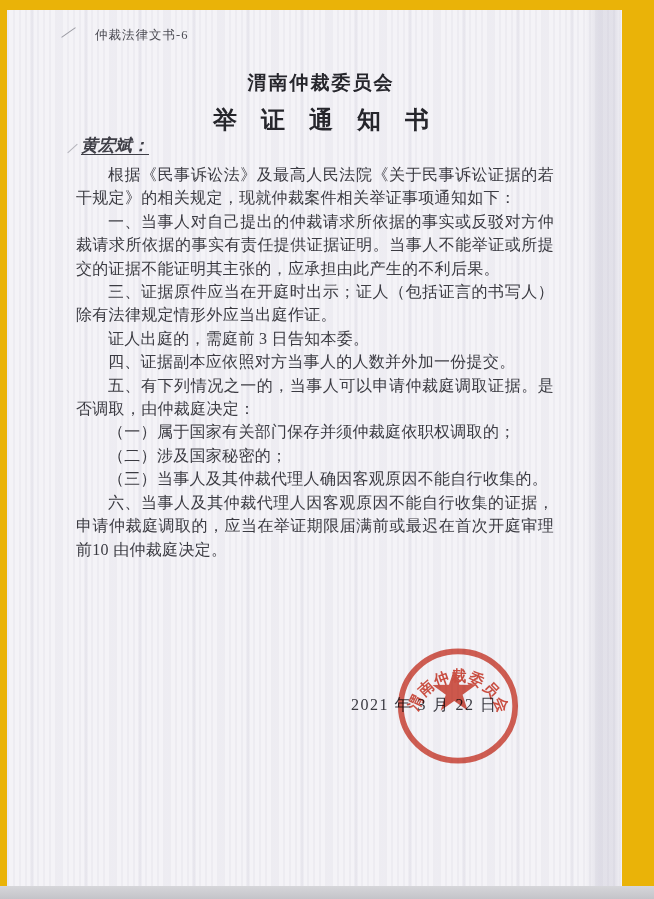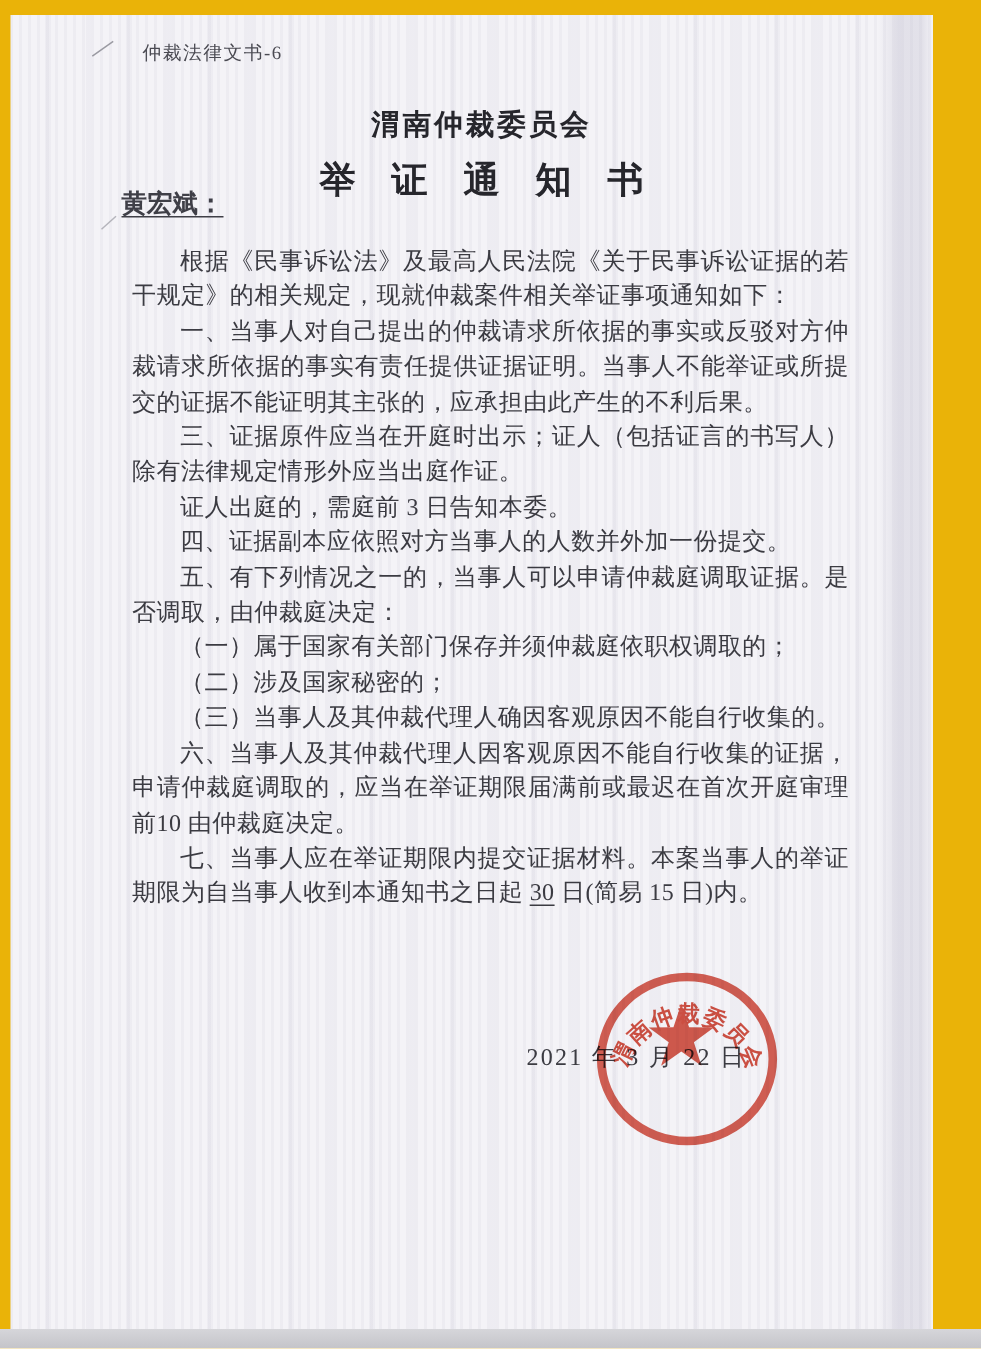--- a/index.html
+++ b/index.html
@@ -30,26 +30,26 @@
   .title-wrap{
     position:absolute;left:82px;top:70px;width:478px;text-align:center;color:#26262c;
   }
   .org-title{
     font-size:19px;font-weight:bold;letter-spacing:2px;margin:0;
   }
   .doc-title{
     margin:8px 0 0 0;font-size:24px;font-weight:bold;letter-spacing:9px;text-indent:9px;
   }
   .recipient{
-    position:absolute;left:81px;top:124px;
+    position:absolute;left:81px;top:134px;
     font-size:17px;font-weight:bold;color:#3f3f47;
-    text-decoration:underline;text-underline-offset:3px;
+    text-decoration:underline;text-underline-offset:3px;font-style:italic;
   }
   .body-text{
-    position:absolute;left:88px;top:163px;width:478px;
+    position:absolute;left:76px;top:163px;width:478px;
     font-size:16px;line-height:23.4px;text-align:justify;
     color:#3b3b42;letter-spacing:0.3px;
   }
   .body-text p{margin:0;text-indent:2em;}
   .u-num{text-decoration:underline;text-underline-offset:3px;}
   .date-line{
     position:absolute;left:351px;top:695px;
     font-size:16px;letter-spacing:1.5px;color:#3b3b42;
   }
   .seal{
@@ -83,23 +83,20 @@
     <p>根据《民事诉讼法》及最高人民法院《关于民事诉讼证据的若干规定》的相关规定，现就仲裁案件相关举证事项通知如下：</p>
     <p>一、当事人对自己提出的仲裁请求所依据的事实或反驳对方仲裁请求所依据的事实有责任提供证据证明。当事人不能举证或所提交的证据不能证明其主张的，应承担由此产生的不利后果。</p>
     <p>三、证据原件应当在开庭时出示；证人（包括证言的书写人）除有法律规定情形外应当出庭作证。</p>
     <p>证人出庭的，需庭前 3 日告知本委。</p>
     <p>四、证据副本应依照对方当事人的人数并外加一份提交。</p>
     <p>五、有下列情况之一的，当事人可以申请仲裁庭调取证据。是否调取，由仲裁庭决定：</p>
     <p>（一）属于国家有关部门保存并须仲裁庭依职权调取的；</p>
     <p>（二）涉及国家秘密的；</p>
     <p>（三）当事人及其仲裁代理人确因客观原因不能自行收集的。</p>
     <p>六、当事人及其仲裁代理人因客观原因不能自行收集的证据，申请仲裁庭调取的，应当在举证期限届满前或最迟在首次开庭审理前10 由仲裁庭决定。</p>
-    <p>
-      <span>七、当事人应在举证期限内提交证据材料。本案当事人的举证期限为自当事人收到本通知书之日起 </span><span class="u-num">30</span><span> 日(简易 15 日)内。</span>
-    </p>
   </div>
 
   <div class="date-line">2021 年 3 月 22 日</div>
 
   <svg class="seal" viewBox="0 0 200 192">
     <ellipse cx="100" cy="96" rx="90" ry="86" fill="none" stroke="#cf3b2a" stroke-width="9" opacity="0.92"></ellipse>
     <path id="sealArc" fill="none" d="M 35.9 106.9 A 66 66 0 0 1 164.1 106.9"></path>
     <text font-size="24" font-weight="bold" fill="#cf3b2a" letter-spacing="2" font-family="Liberation Serif, DejaVu Serif, serif">
       <textPath href="#sealArc" startOffset="2" textLength="176" lengthAdjust="spacingAndGlyphs">渭南仲裁委员会</textPath>
     </text>

